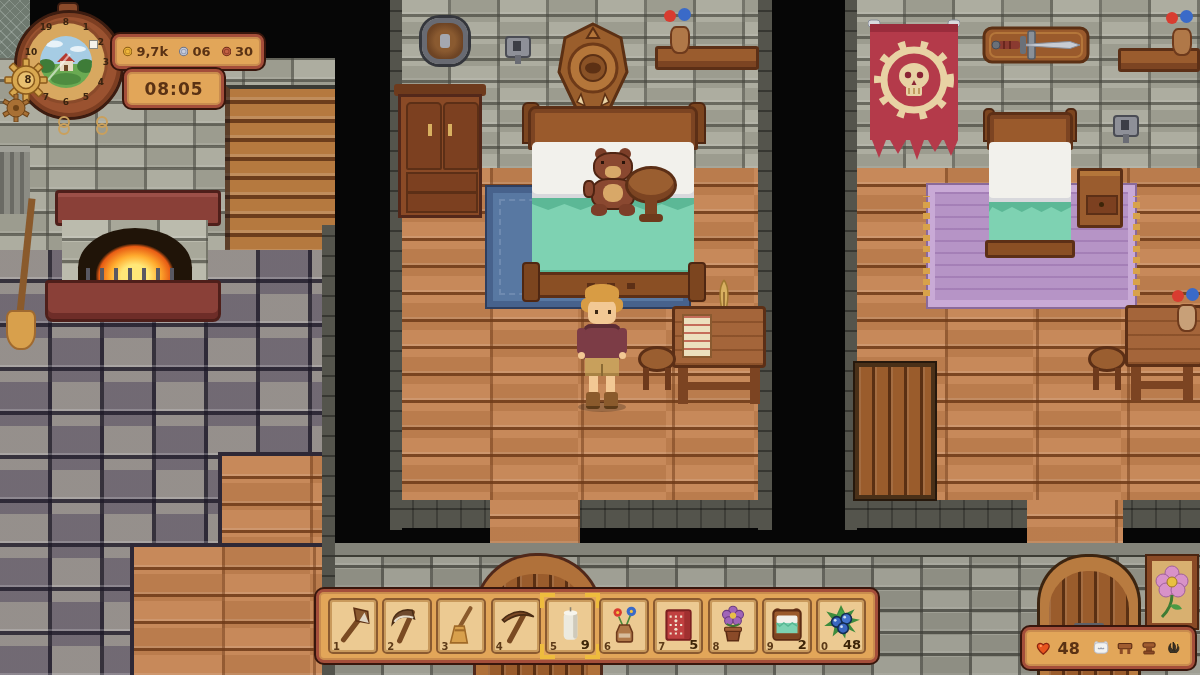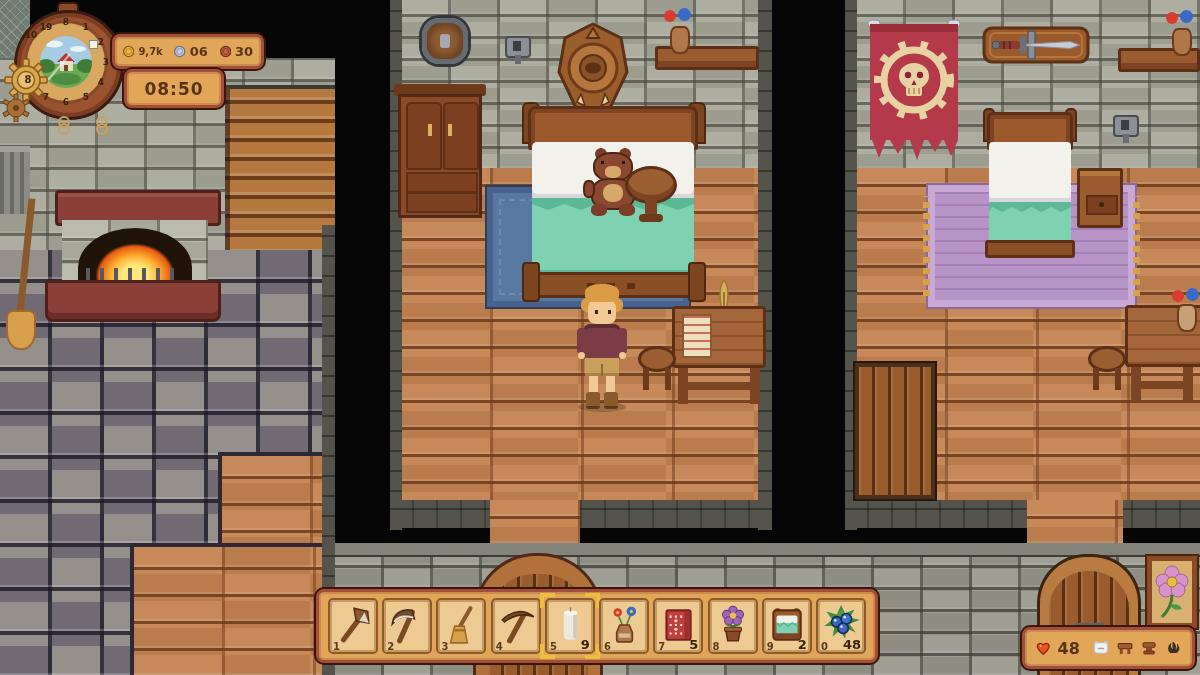--- a/index.html
+++ b/index.html
@@ -390,21 +390,21 @@
     </svg>
     <span class="cnum" style="left:49px;top:15px;">8</span>
     <span class="cnum" style="left:69px;top:20px;">1</span>
     <span class="cnum" style="left:84px;top:35px;">2</span>
     <span class="cnum" style="left:89px;top:55px;">3</span>
     <span class="cnum" style="left:84px;top:75px;">4</span>
     <span class="cnum" style="left:69px;top:90px;">5</span>
     <span class="cnum" style="left:49px;top:95px;">6</span>
     <span class="cnum" style="left:29px;top:90px;">7</span>
     <span class="cnum" style="left:9px;top:55px;">9</span>
-    <span class="cnum" style="left:14px;top:28px;">10</span>
+    <span class="cnum" style="left:14px;top:45px;">10</span>
     <span class="cnum" style="left:29px;top:20px;">19</span>
     <div class="abs" id="day-marker"></div>
     <svg class="abs" style="left:-6px;top:56px;" width="44" height="44" viewBox="0 0 44 44">
       <g fill="#d8a850" stroke="#8a5a1c" stroke-width="1.5">
         <g transform="rotate(0 22 22)">
             <rect x="19" y="1" width="6" height="8" rx="1"></rect>
           </g>
         <g transform="rotate(45 22 22)">
             <rect x="19" y="1" width="6" height="8" rx="1"></rect>
           </g>
@@ -460,37 +460,37 @@
     <span class="chain" style="left:86px;top:114px;"></span>
     <span class="chain" style="left:86px;top:121px;"></span>
   </div>
 
 
   <div class="abs panel" style="left:112px;top:34px;width:152px;height:35px;display:flex;align-items:center;gap:4px;padding:0 8px;box-sizing:border-box;">
     <svg width="19" height="19" viewBox="0 0 18 18">
       <circle cx="9" cy="9" r="8" fill="#f0b83c" stroke="#8a5c14" stroke-width="2"></circle>
       <circle cx="9" cy="9" r="4.5" fill="none" stroke="#c8902c" stroke-width="2"></circle>
     </svg>
-    <span class="uitext" style="font-size:10px;">9,7k</span>
+    <span class="uitext" style="font-size:13px;">9,7k</span>
     <span style="width:6px;"></span>
     <svg width="19" height="19" viewBox="0 0 18 18">
       <circle cx="9" cy="9" r="8" fill="#c9cedd" stroke="#6a7288" stroke-width="2"></circle>
       <circle cx="9" cy="9" r="4.5" fill="none" stroke="#9aa2b8" stroke-width="2"></circle>
     </svg>
     <span class="uitext" style="font-size:13px;">06</span>
     <span style="width:6px;"></span>
     <svg width="19" height="19" viewBox="0 0 18 18">
       <circle cx="9" cy="9" r="8" fill="#c46244" stroke="#6e2c18" stroke-width="2"></circle>
       <circle cx="9" cy="9" r="4.5" fill="none" stroke="#96432c" stroke-width="2"></circle>
     </svg>
     <span class="uitext" style="font-size:13px;">30</span>
   </div>
 
   <div class="abs panel" style="left:124px;top:69px;width:94px;height:33px;display:flex;align-items:center;justify-content:center;">
-    <span class="uitext" style="font-size:17px;letter-spacing:1px;">08:50</span>
+    <span class="uitext" style="font-size:17px;letter-spacing:1px;">08:05</span>
   </div>
 
 
   <div class="abs panel" id="hotbar">
     <div class="slot">
       <svg width="42" height="42" viewBox="0 0 40 40">
         <line x1="11" y1="35" x2="29" y2="11" stroke="#7a4a22" stroke-width="5" stroke-linecap="round"></line>
         <polygon points="21,5 34,8 35,19 23,17" fill="#8a5a30" stroke="#5c3014" stroke-width="1.5"></polygon>
         <polygon points="31,9 35,19 26,17" fill="#e0d6c4"></polygon>
       </svg>

